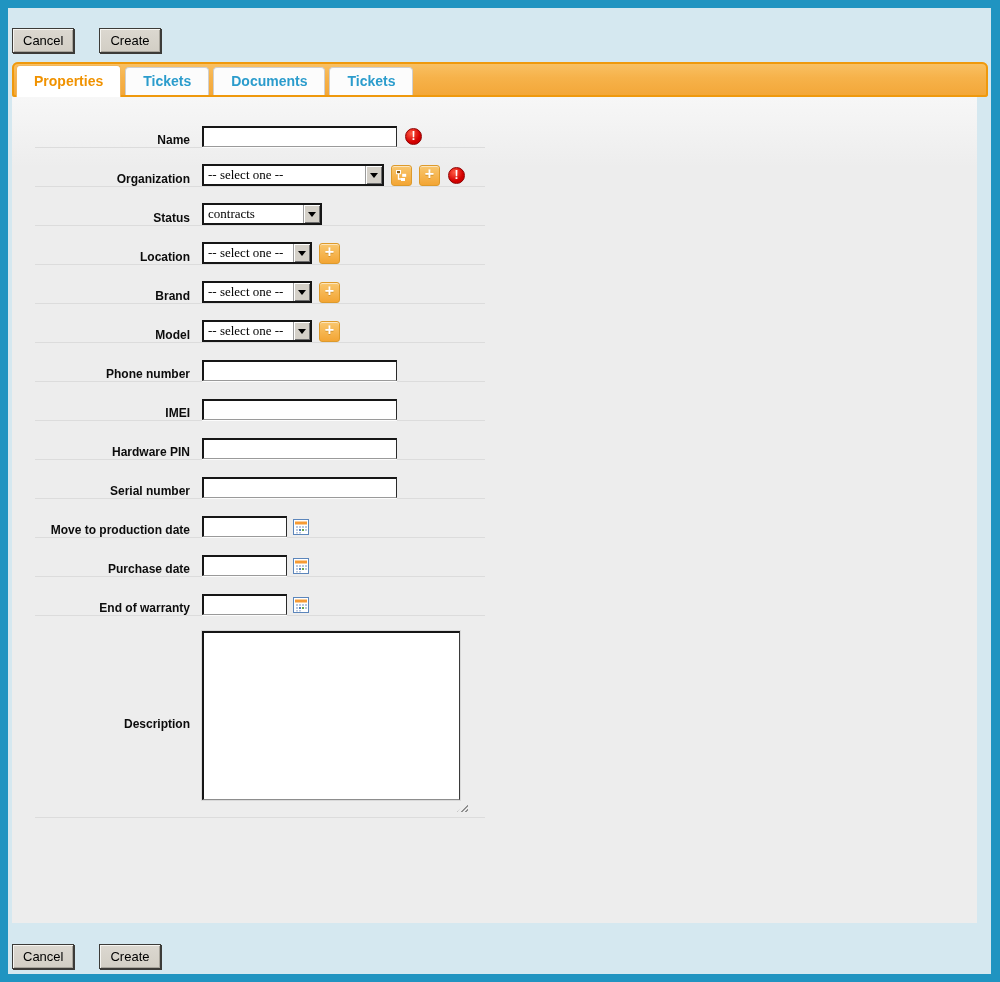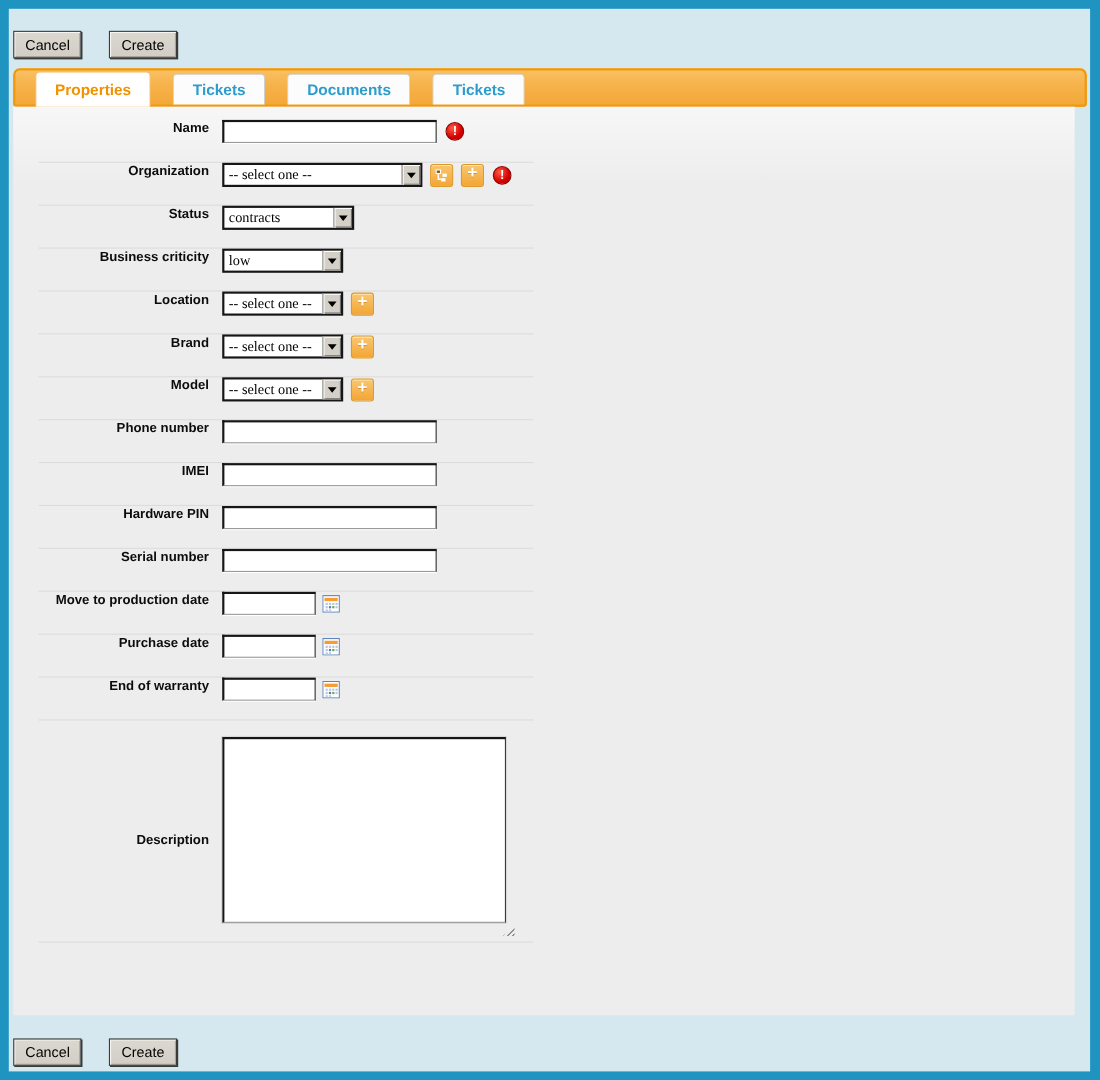--- a/index.html
+++ b/index.html
@@ -47,37 +47,37 @@
     position: absolute; left: 4px; bottom: 0; right: 4px;
     display: flex; gap: 4px; align-items: flex-end; z-index: 1;
   }
   .tab {
     height: 28px; line-height: 27px; margin-bottom: 2px;
     padding: 0 17px;
     background: #fcfcfc;
     border: 1px solid #cfcfcf; border-bottom: none;
     border-radius: 4px 4px 0 0;
     font-size: 14px; font-weight: bold; color: #2b9ccc;
-    cursor: pointer; white-space: nowrap; margin-left: 16px;
+    cursor: pointer; white-space: nowrap;
   }
   .tab.active {
     height: 32px; line-height: 30px; margin-bottom: 0;
     background: #ffffff;
     border: 1px solid #f2b65a; border-bottom: none;
     color: #f09200;
   }
   
   .panel {
     position: absolute; left: 4px; top: 89px;
     width: 965px; height: 826px;
     background: linear-gradient(#f7f7f7, #ededed 70px);
   }
   .form { position: absolute; left: 23px; top: 12px; width: 450px; }
   .form-row {
-    display: flex; align-items: flex-start;
+    display: flex; align-items: flex-end;
     height: 39px;
     border-bottom: 1px solid #dcdcdc;
   }
   .form-row.row-textarea { height: 202px; align-items: center; }
   .row-label {
     width: 155px; margin-right: 12px; flex: none;
     text-align: right;
     font-size: 12px; font-weight: bold; color: #0c0c0c;
   }
   .row-textarea .row-label { padding-top: 14px; }
@@ -210,31 +210,20 @@
                 <span class="plus">+</span>
               </button>
               <span class="req">!</span>
             </div>
           </div>
           <div class="form-row">
             <label class="row-label">Status</label>
             <div class="row-field">
               <div class="sel" style="width: 120px;">
                 <span class="sel-val">contracts</span>
-                <span class="sel-btn">
-                  <span class="tri"></span>
-                </span>
-              </div>
-            </div>
-          </div>
-          <div class="form-row">
-            <label class="row-label">Business criticity</label>
-            <div class="row-field">
-              <div class="sel" style="width: 110px;">
-                <span class="sel-val">low</span>
                 <span class="sel-btn">
                   <span class="tri"></span>
                 </span>
               </div>
             </div>
           </div>
           <div class="form-row">
             <label class="row-label">Location</label>
             <div class="row-field">
               <div class="sel" style="width: 110px;">

